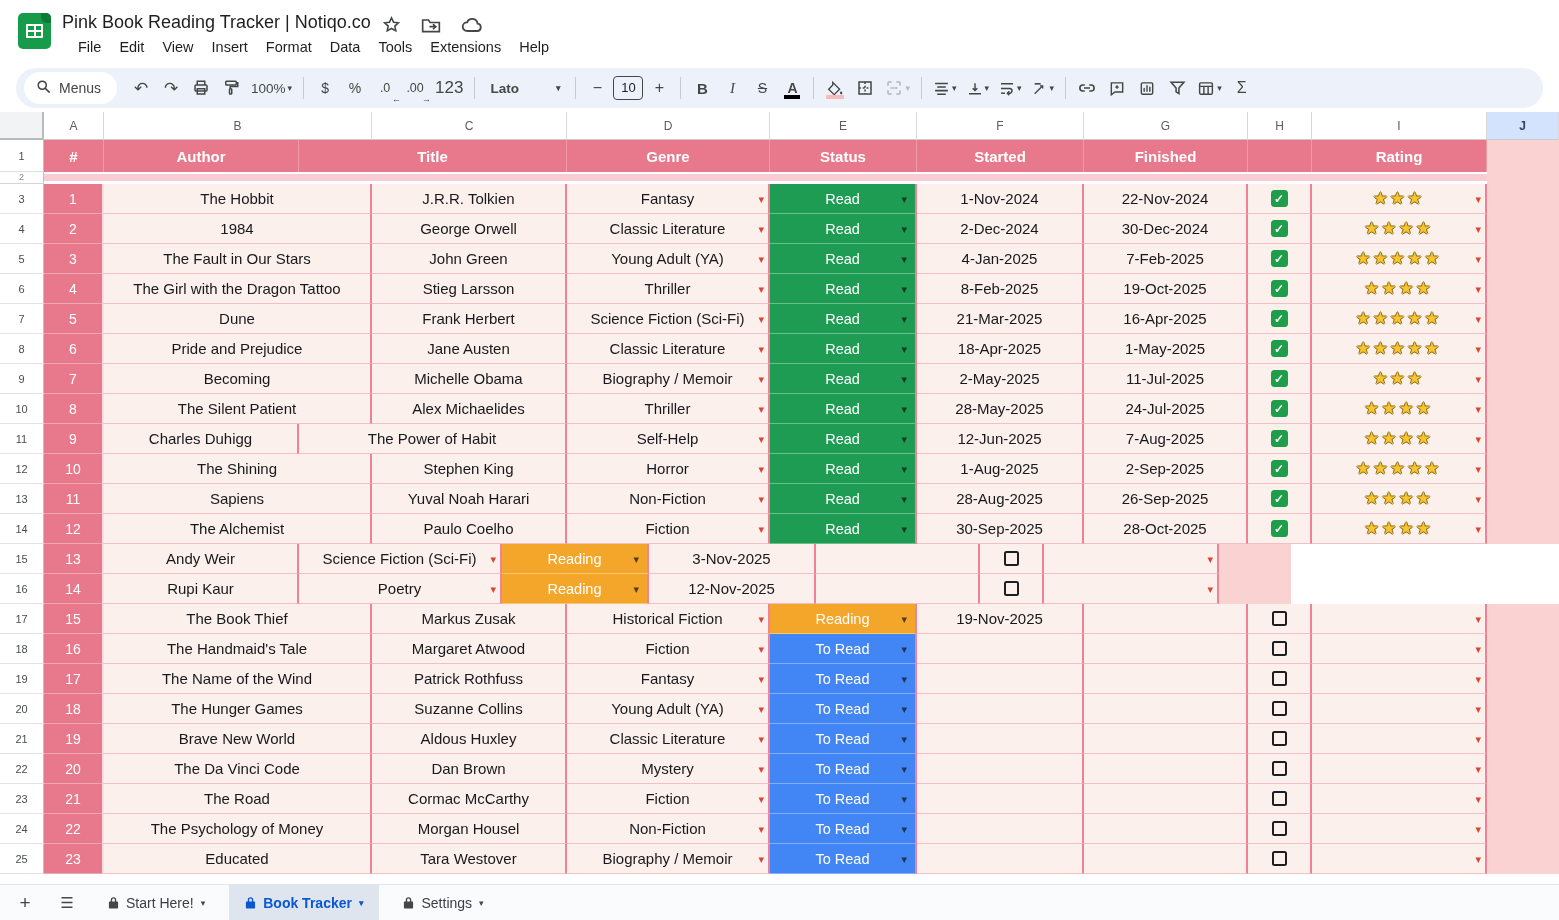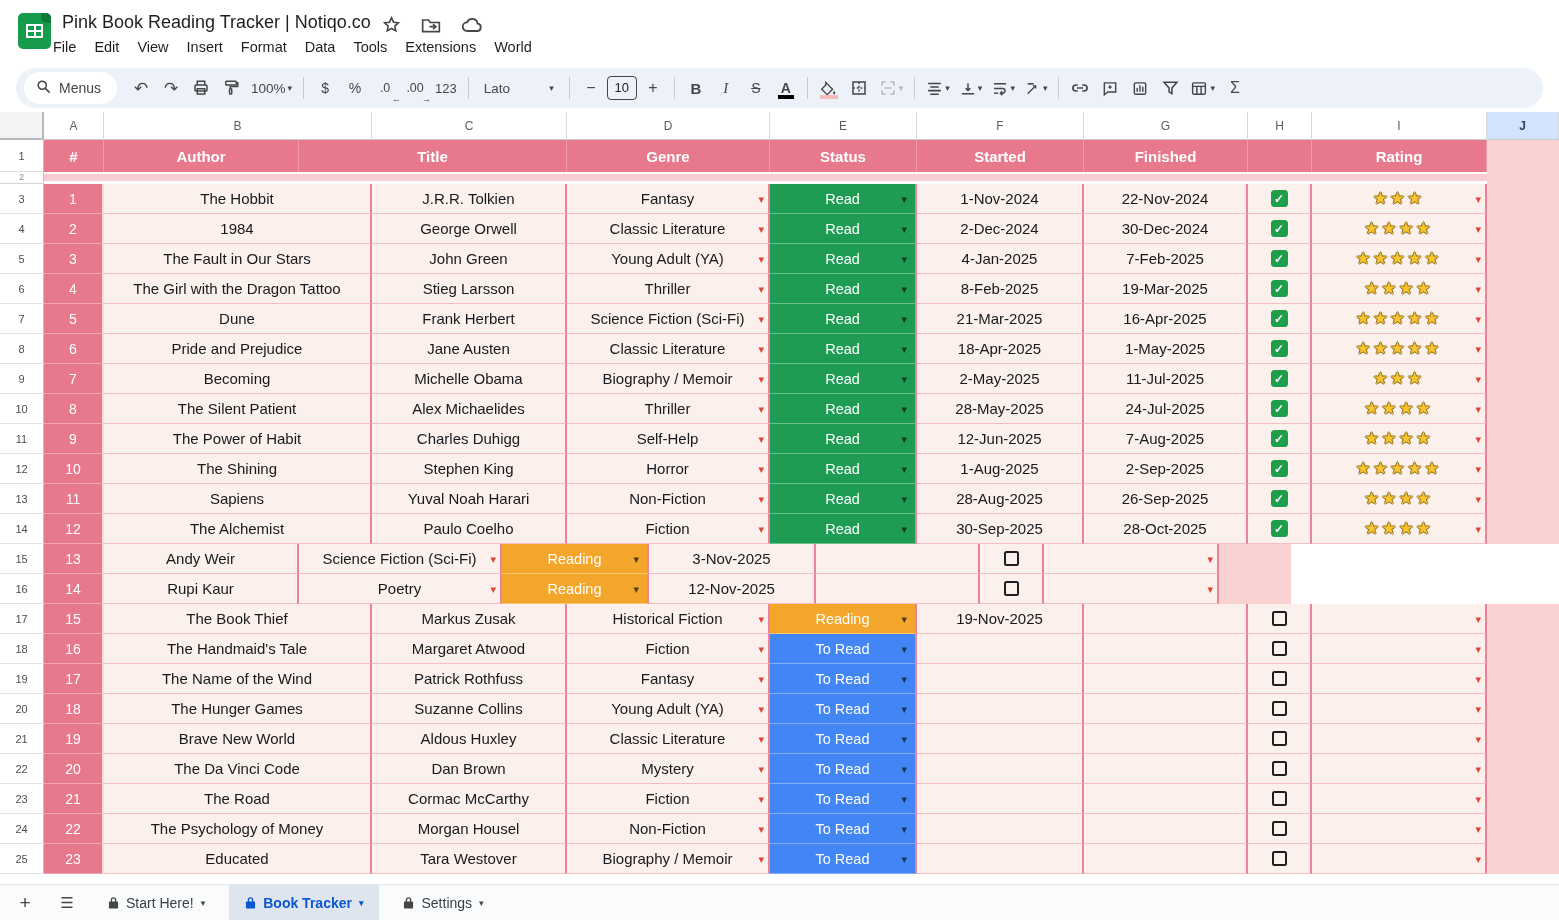--- a/index.html
+++ b/index.html
@@ -12,37 +12,37 @@
   .logo { position:absolute; left:18px; top:13px; width:33px; height:36px; background:#169B4A;
     border-radius:5px; }
   .logo .fold { position:absolute; right:0; top:0; width:10px; height:10px; background:#0D7A38;
     border-radius:0 5px 0 6px; }
   .logo .grid { position:absolute; left:8px; top:11px; width:17px; height:14px;
     border:2px solid #fff; border-radius:1px; }
   .logo .grid:before { content:""; position:absolute; left:0; right:0; top:4px; height:2px; background:#fff; }
   .logo .grid:after { content:""; position:absolute; top:0; bottom:0; left:5.5px; width:2px; background:#fff; }
   .doc-title { position:absolute; left:62px; top:12px; font-size:18px; color:#1f1f1f; }
   .title-icons { position:absolute; top:15px; display:flex; gap:20px; align-items:center; color:#444746; }
-  .menubar { position:absolute; left:44px; top:36px; display:flex;align-items:flex-end; }
+  .menubar { position:absolute; left:69px; top:36px; display:flex;align-items:flex-end; }
   .menu-item { font-size:14.5px; color:#1f1f1f; padding:3px 9px; border-radius:4px; cursor:default; }
 
   
   .toolbar-wrap { position:absolute; top:66px; left:0; right:0; height:42px; background:#fff; }
   .toolbar { position:absolute; left:16px; right:16px; top:2px; height:40px; background:#EDF2FA;
     border-radius:24px; display:flex; align-items:center; padding:0 8px; gap:2px; }
   .menus-pill { display:flex; align-items:center; gap:8px; background:#fff; border-radius:20px;
     height:32px; padding:0 16px 0 12px; margin-right:8px; font-size:14px; color:#444746; }
   .tbtn { min-width:28px; height:28px; display:flex; align-items:center; justify-content:center;
     border-radius:4px; color:#444746; font-size:14px; gap:2px; padding:0 4px; }
   .tbtn svg { display:block; }
   .tsep { width:1px; height:22px; background:#C6CAD1; margin:0 5px; }
   .caret { font-size:9px; color:#444746; }
   .t-undo,.t-redo { font-size:17px; }
   .zoombox { font-size:13.5px; }
-  .fontbox { width:86px; justify-content:space-between; font-size:13.5px; padding:0 8px; }
+  .fontbox { width:86px; justify-content:space-between; font-size:13.5px; padding:0 8px;font-weight:bold; }
   .fsize { width:30px; height:24px; border:1px solid #444746; border-radius:4px; text-align:center;
     font-size:13px; line-height:22px; }
   .b-bold { font-weight:bold; font-size:15px; }
   .b-italic { font-style:italic; font-family:"Liberation Serif",serif; font-size:15px; }
   .b-strike { text-decoration:line-through; font-size:14px; }
   .b-color { position:relative; font-size:14px; font-weight:bold; }
   .b-color .bar { position:absolute; left:6px; right:6px; bottom:3px; height:4px; background:#000; }
   .b-fill .bar { position:absolute; left:5px; right:5px; bottom:3px; height:4px; background:#F6BCBC; }
   .disabled { color:#B4B8BF !important; }
   .num-fmt { position:relative; font-size:12.5px; }
@@ -141,21 +141,21 @@
     </div>
     <div class="menubar" id="menubar">
         <div class="menu-item">File</div>
         <div class="menu-item">Edit</div>
         <div class="menu-item">View</div>
         <div class="menu-item">Insert</div>
         <div class="menu-item">Format</div>
         <div class="menu-item">Data</div>
         <div class="menu-item">Tools</div>
         <div class="menu-item">Extensions</div>
-        <div class="menu-item">World</div>
+        <div class="menu-item">Help</div>
       </div>
   </div>
 
   <div class="toolbar-wrap">
     <div class="toolbar">
       <div class="menus-pill">
         <span>
           <svg width="15" height="15" viewBox="0 0 24 24" fill="none" stroke="#444746" stroke-width="2.4">
               <circle cx="10" cy="10" r="6.5"></circle>
               <path d="M15 15l6 6" stroke-linecap="round"></path>
@@ -187,21 +187,21 @@
       <div class="tbtn">$</div>
       <div class="tbtn">%</div>
       <div class="tbtn num-fmt">
         <span>.0</span>
           <span class="tiny">←</span>
       </div>
       <div class="tbtn num-fmt">
         <span>.00</span>
           <span class="tiny">→</span>
       </div>
-      <div class="tbtn" style="font-size:13px;">123</div>
+      <div class="tbtn" style="font-size:17px;">123</div>
       <div class="tsep"></div>
       <div class="tbtn fontbox">
         <span>Lato</span>
           <span class="caret">▾</span>
       </div>
       <div class="tsep"></div>
       <div class="tbtn" style="font-size:16px;">−</div>
       <div class="fsize">10</div>
       <div class="tbtn" style="font-size:16px;">+</div>
       <div class="tsep"></div>
@@ -383,21 +383,21 @@
           <div class="cell jfill c-j"></div>
         </div>
         <div class="srow drow">
           <div class="gutter c-g0">6</div>
           <div class="cell numcell c-a">4</div>
           <div class="cell c-b">The Girl with the Dragon Tattoo</div>
           <div class="cell c-c">Stieg Larsson</div>
           <div class="cell c-d">Thriller<span class="dd-red">▾</span></div>
           <div class="cell statuschip c-e" style="background: rgb(31, 156, 84); border-bottom: 1px solid rgba(255, 255, 255, 0.35);">Read<span class="dd-dark">▾</span></div>
           <div class="cell datecell c-f">8-Feb-2025</div>
-          <div class="cell datecell c-g">19-Mar-2025</div>
+          <div class="cell datecell c-g">19-Oct-2025</div>
           <div class="cell c-h">
             <div class="cb on">✓</div>
           </div>
           <div class="cell c-i">
             <span class="stars">★★★★</span>
             <span class="dd-red">▾</span>
           </div>
           <div class="cell jfill c-j"></div>
         </div>
         <div class="srow drow">
@@ -468,22 +468,22 @@
           </div>
           <div class="cell c-i">
             <span class="stars">★★★★</span>
             <span class="dd-red">▾</span>
           </div>
           <div class="cell jfill c-j"></div>
         </div>
         <div class="srow drow">
           <div class="gutter c-g0">11</div>
           <div class="cell numcell c-a">9</div>
+          <div class="cell c-c">Charles Duhigg</div>
           <div class="cell c-b">The Power of Habit</div>
-          <div class="cell c-c">Charles Duhigg</div>
           <div class="cell c-d">Self-Help<span class="dd-red">▾</span></div>
           <div class="cell statuschip c-e" style="background: rgb(31, 156, 84); border-bottom: 1px solid rgba(255, 255, 255, 0.35);">Read<span class="dd-dark">▾</span></div>
           <div class="cell datecell c-f">12-Jun-2025</div>
           <div class="cell datecell c-g">7-Aug-2025</div>
           <div class="cell c-h">
             <div class="cb on">✓</div>
           </div>
           <div class="cell c-i">
             <span class="stars">★★★★</span>
             <span class="dd-red">▾</span>

